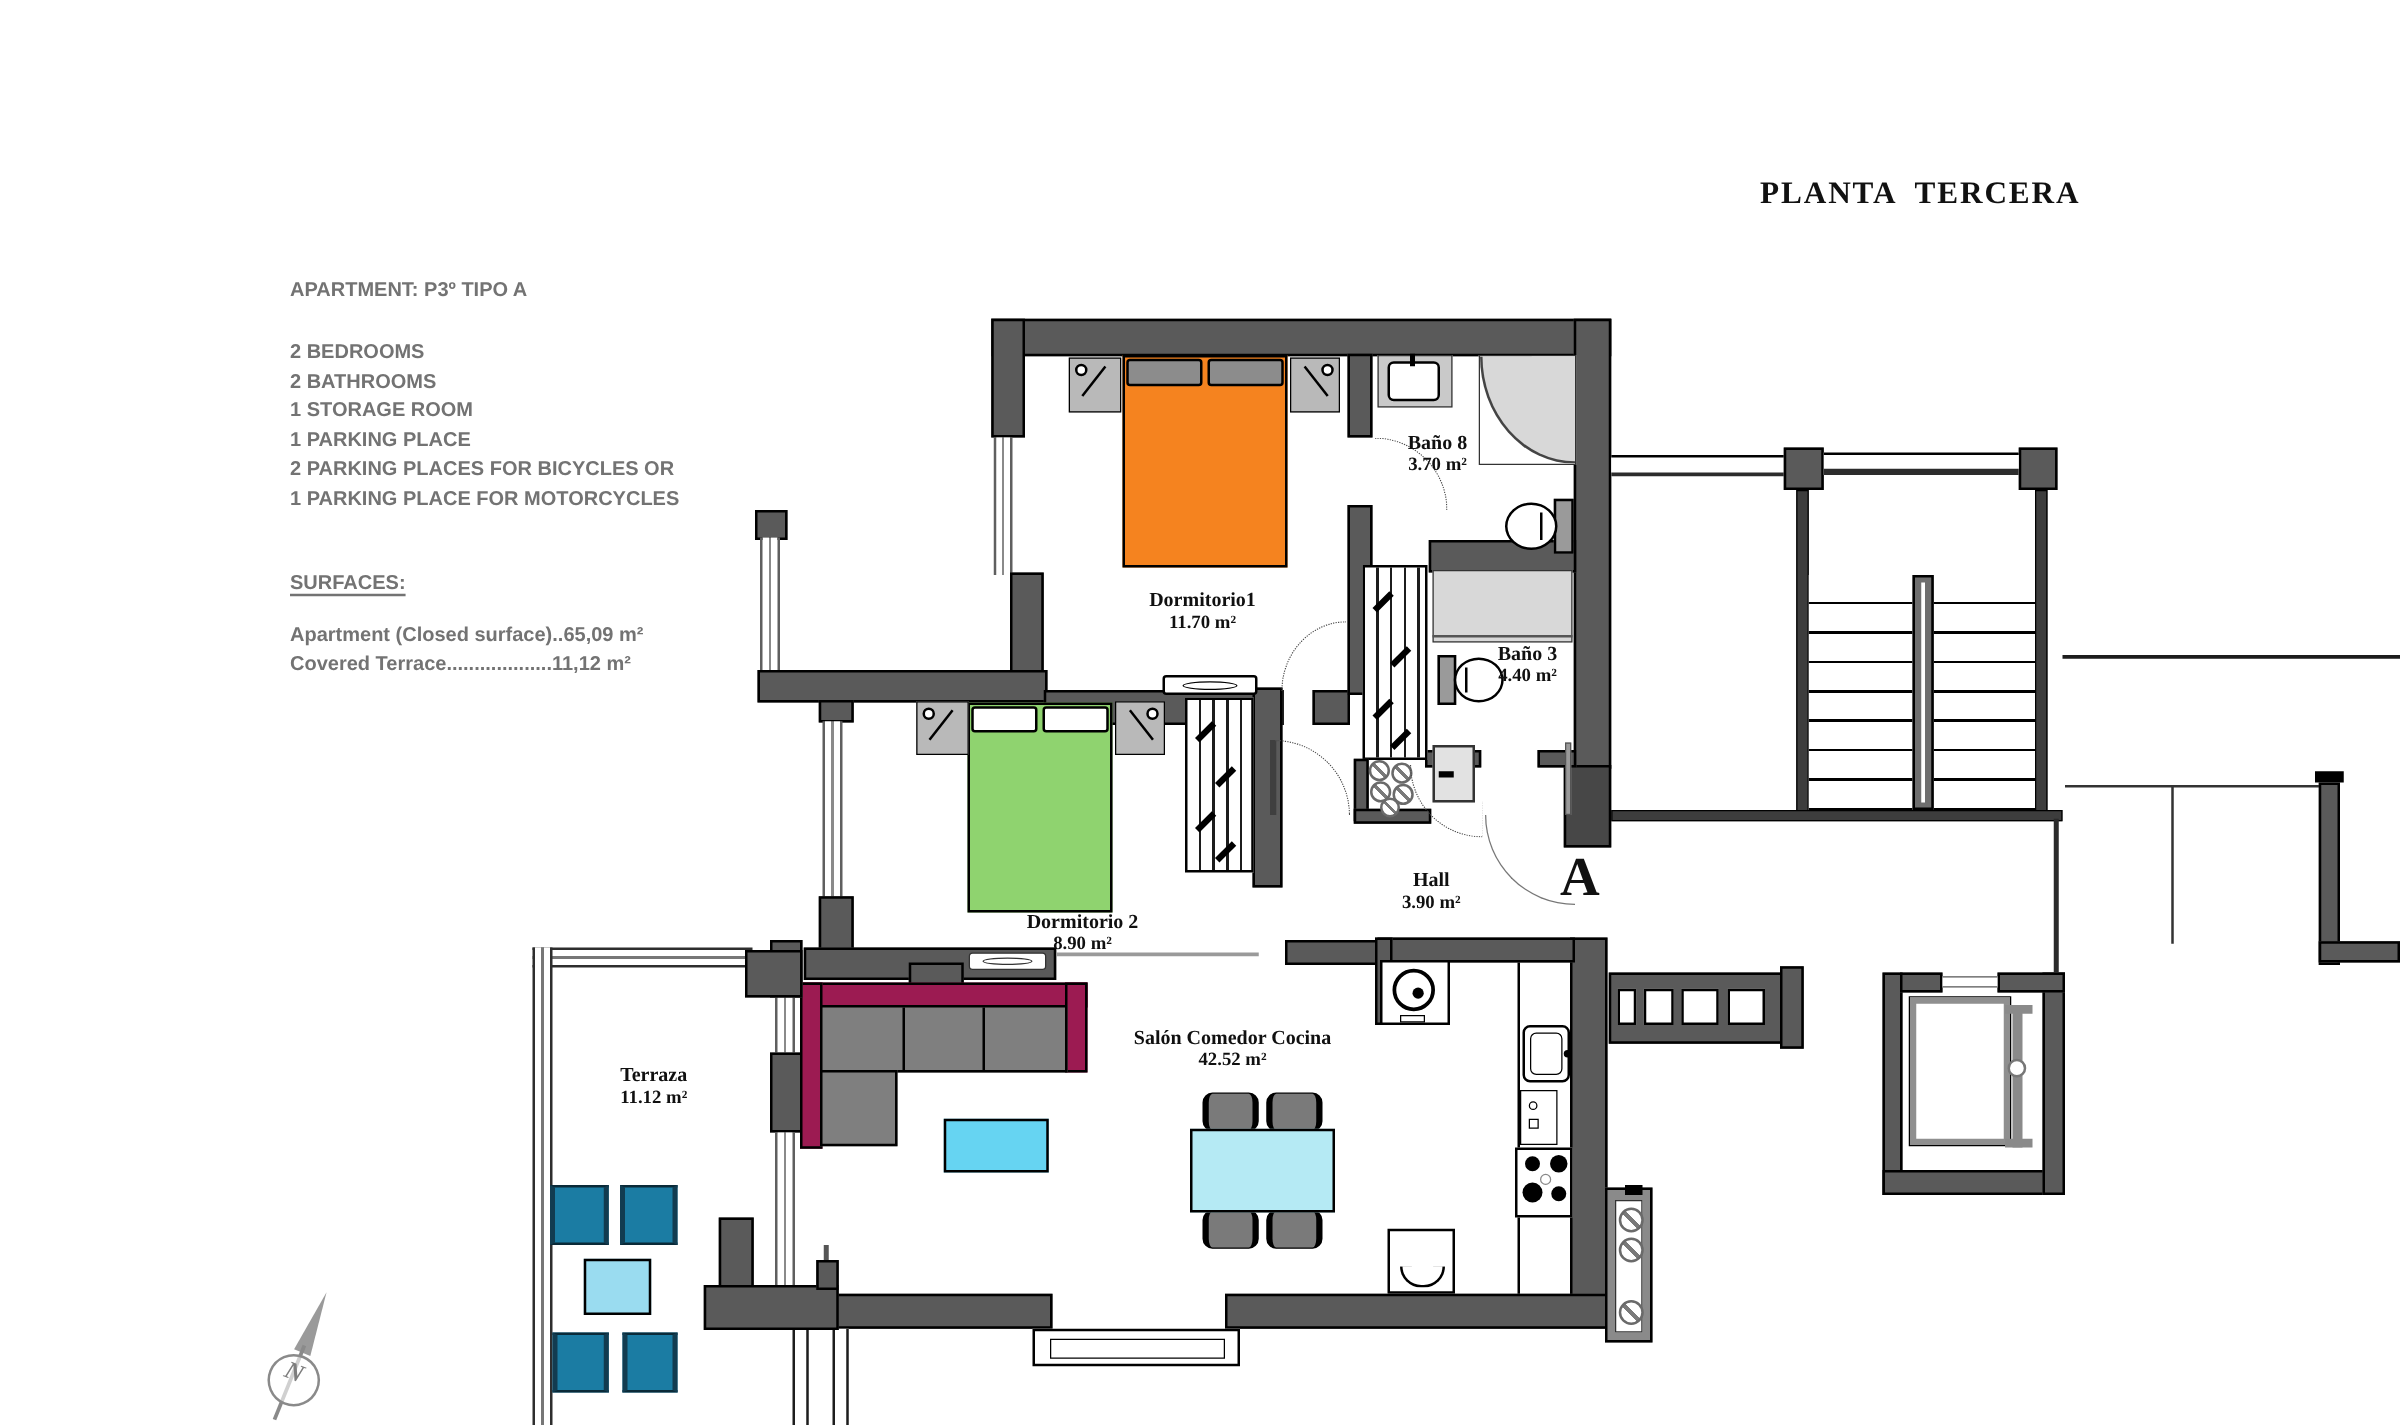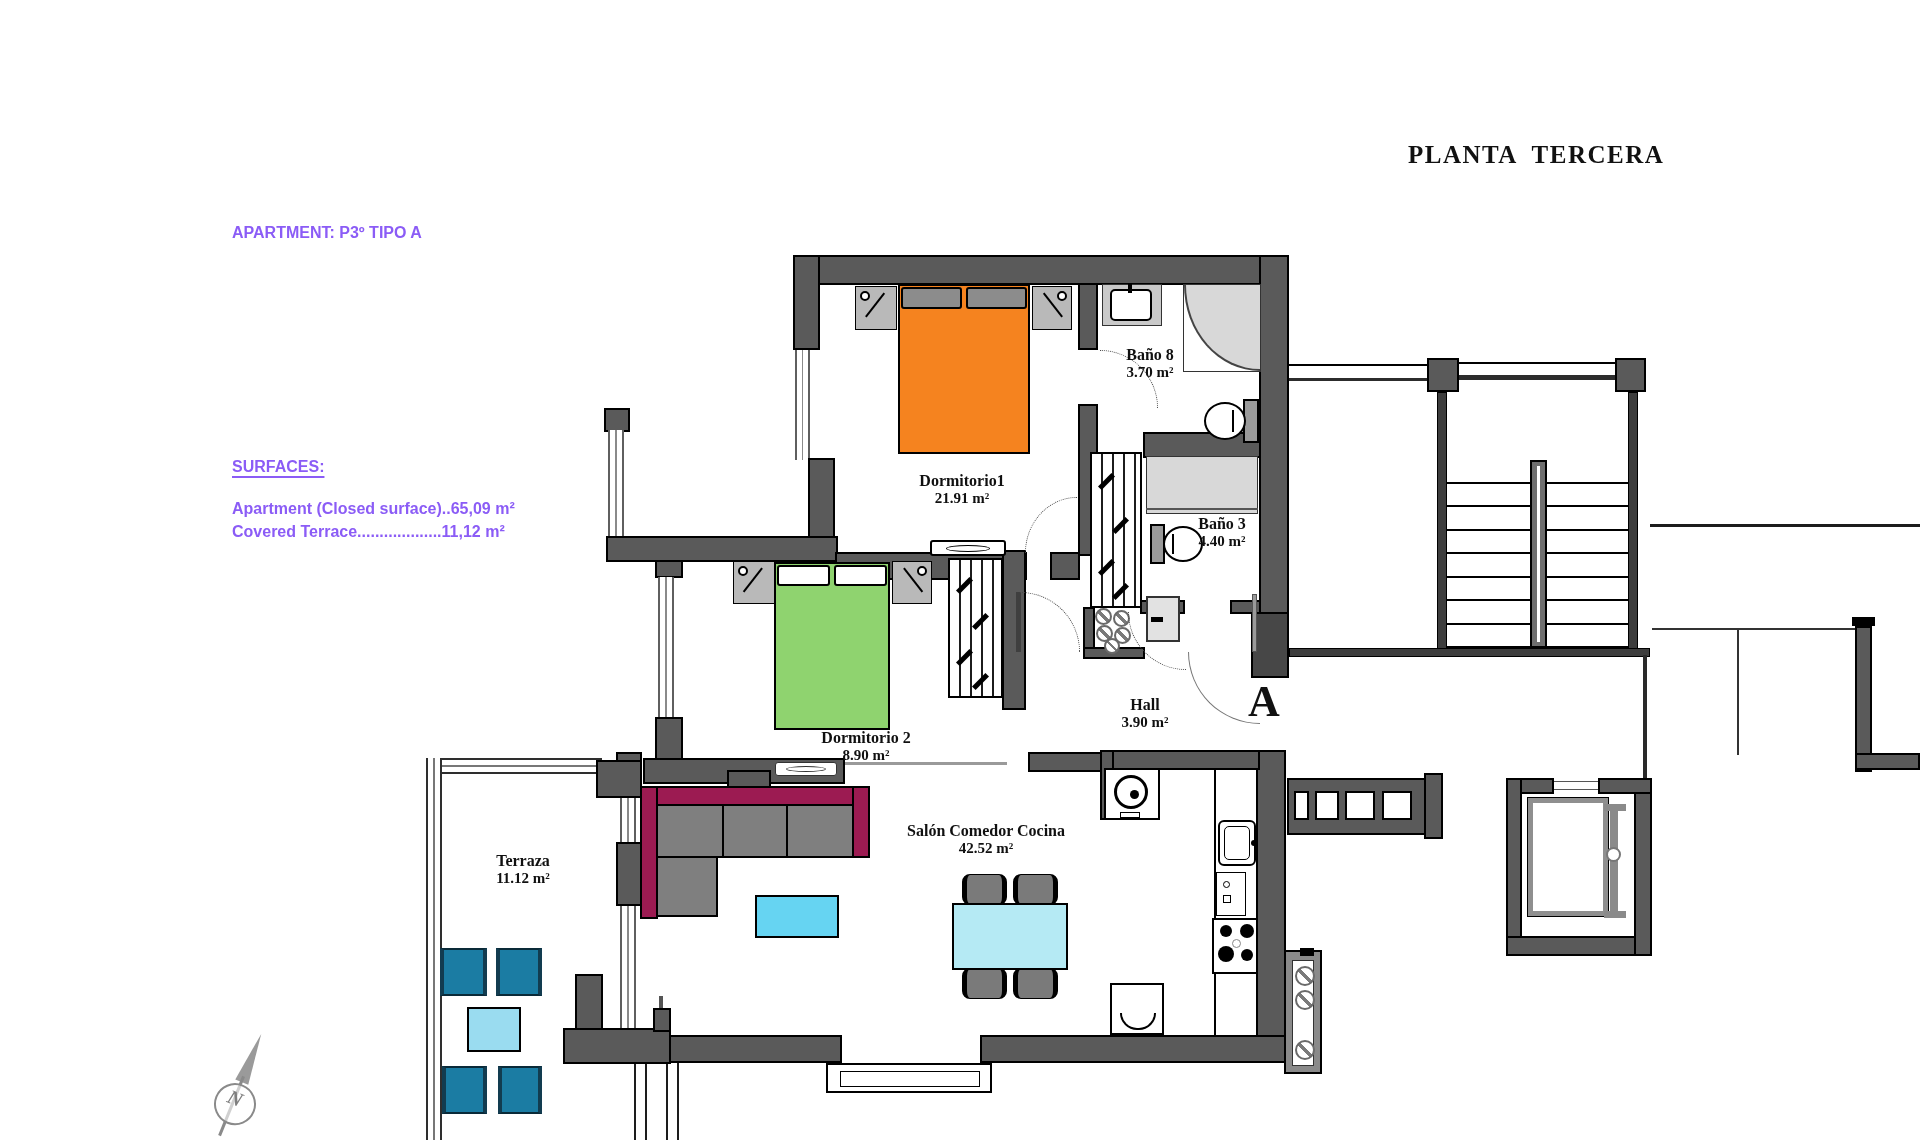--- a/index.html
+++ b/index.html
@@ -12,21 +12,21 @@
   .win-v{background:linear-gradient(to right,#fff 0 42%,#8a8a8a 42% 58%,#fff 58% 100%);
          border-left:2px solid #5f5f5f;border-right:2px solid #5f5f5f;}
   .rail-v{border-left:2px solid #2e2e2e;border-right:2px solid #2e2e2e;
           background:linear-gradient(to right,#fff 0 38%,#777 38% 62%,#fff 62% 100%);}
   .rail-h{border-top:2px solid #2e2e2e;border-bottom:2px solid #2e2e2e;
           background:linear-gradient(to bottom,#fff 0 38%,#777 38% 62%,#fff 62% 100%);}
   .rail2-v{border-left:2px solid #1d1d1d;border-right:2px solid #1d1d1d;background:#fff;}
   .lbl{font-family:"Liberation Serif",serif;font-weight:700;color:#101010;text-align:center;line-height:1.14;}
   .lbl .nm{font-size:16px;}
   .lbl .ar{font-size:15px;}
-  .sans{font-weight:700;color:#8b5cf6;font-size:16px;white-space:pre;}
+  .sans{font-weight:700;color:#737373;font-size:16px;white-space:pre;}
   .slats{background-color:#fff;background-image:repeating-linear-gradient(to right,#fff 0 9px,#1c1c1c 9px 11px);
          border:2px solid #000;}
   .tick{position:absolute;width:5px;height:19px;background:#000;transform:rotate(45deg);}
   .hcirc{position:absolute;border:2px solid #6a6a6a;border-radius:50%;
          background:linear-gradient(45deg,rgba(0,0,0,0) 0 42%,#7a7a7a 42% 58%,rgba(0,0,0,0) 58% 100%),#fff;}
   .tread-v{background-color:#fff;background-image:repeating-linear-gradient(to bottom,rgba(0,0,0,0) 0 21.5px,#000 21.5px 23.5px);}
   .dotarc{border:0 dotted #4a4a4a;}
   .ns{background:#b9b9b9;border:1.5px solid #000;}
   .ns::before{content:"";position:absolute;left:46%;top:8%;width:2px;height:72%;background:#000;transform:rotate(38deg);}
   .ns::after{content:"";position:absolute;left:10%;top:10%;width:6px;height:6px;border:2px solid #000;border-radius:50%;background:#fff;}
@@ -38,20 +38,28 @@
 </style>
 </head>
 <body>
 
 <div id="canvas">
 
   <div class="abs" style="left:1408px;top:141px;font-family:'Liberation Serif',serif;font-weight:700;font-size:25px;letter-spacing:1.5px;color:#111;white-space:pre;">PLANTA  TERCERA</div>
 
   <div class="abs sans" style="left:232px;top:224px;">APARTMENT: P3º TIPO A</div>
 
+  <div class="abs" style="left:232px;top:270px;">
+    <div class="sans" style="line-height:23.5px;">2 BEDROOMS</div>
+    <div class="sans" style="line-height:23.5px;">2 BATHROOMS</div>
+    <div class="sans" style="line-height:23.5px;">1 STORAGE ROOM</div>
+    <div class="sans" style="line-height:23.5px;">1 PARKING PLACE</div>
+    <div class="sans" style="line-height:23.5px;">2 PARKING PLACES FOR BICYCLES OR</div>
+    <div class="sans" style="line-height:23.5px;">1 PARKING PLACE FOR MOTORCYCLES</div>
+  </div>
 
   <div class="abs sans" style="left:232px;top:458px;text-decoration:underline;text-decoration-thickness:2px;text-underline-offset:4px;">SURFACES:</div>
   <div class="abs sans" style="left:232px;top:500px;">Apartment (Closed surface)..65,09 m²</div>
   <div class="abs sans" style="left:232px;top:523px;">Covered Terrace...................11,12 m²</div>
 
   <div class="abs w" style="left:793px;top:255px;width:496px;height:30px;"></div>
   <div class="abs w" style="left:1259px;top:255px;width:30px;height:360px;"></div>
   <div class="abs wd" style="left:1251px;top:612px;width:38px;height:66px;"></div>
   <div class="abs w" style="left:1256px;top:750px;width:30px;height:292px;"></div>
   <div class="abs w" style="left:618px;top:1035px;width:224px;height:28px;"></div>
@@ -256,21 +264,21 @@
   <div class="abs" style="left:1284px;top:950px;width:38px;height:124px;background:#8a8a8a;border:2px solid #000;">
     <div style="position:absolute;left:6px;top:8px;width:22px;height:106px;background:#fff;border:1px solid #333;box-sizing:border-box;"></div>
     <div class="hcirc" style="left:9px;top:14px;width:16px;height:16px;"></div>
     <div class="hcirc" style="left:9px;top:38px;width:16px;height:16px;"></div>
     <div class="hcirc" style="left:9px;top:88px;width:16px;height:16px;"></div>
   </div>
   <div class="abs" style="left:1300px;top:948px;width:14px;height:8px;background:#000;"></div>
 
   <div class="abs lbl" style="left:882px;top:472px;width:160px;">
     <div class="nm">Dormitorio1</div>
-    <div class="ar">21.91 m²</div>
+    <div class="ar">11.70 m²</div>
   </div>
   <div class="abs lbl" style="left:1070px;top:346px;width:160px;">
     <div class="nm">Baño 8</div>
     <div class="ar">3.70 m²</div>
   </div>
   <div class="abs lbl" style="left:1142px;top:515px;width:160px;">
     <div class="nm">Baño 3</div>
     <div class="ar">4.40 m²</div>
   </div>
   <div class="abs lbl" style="left:786px;top:729px;width:160px;">

